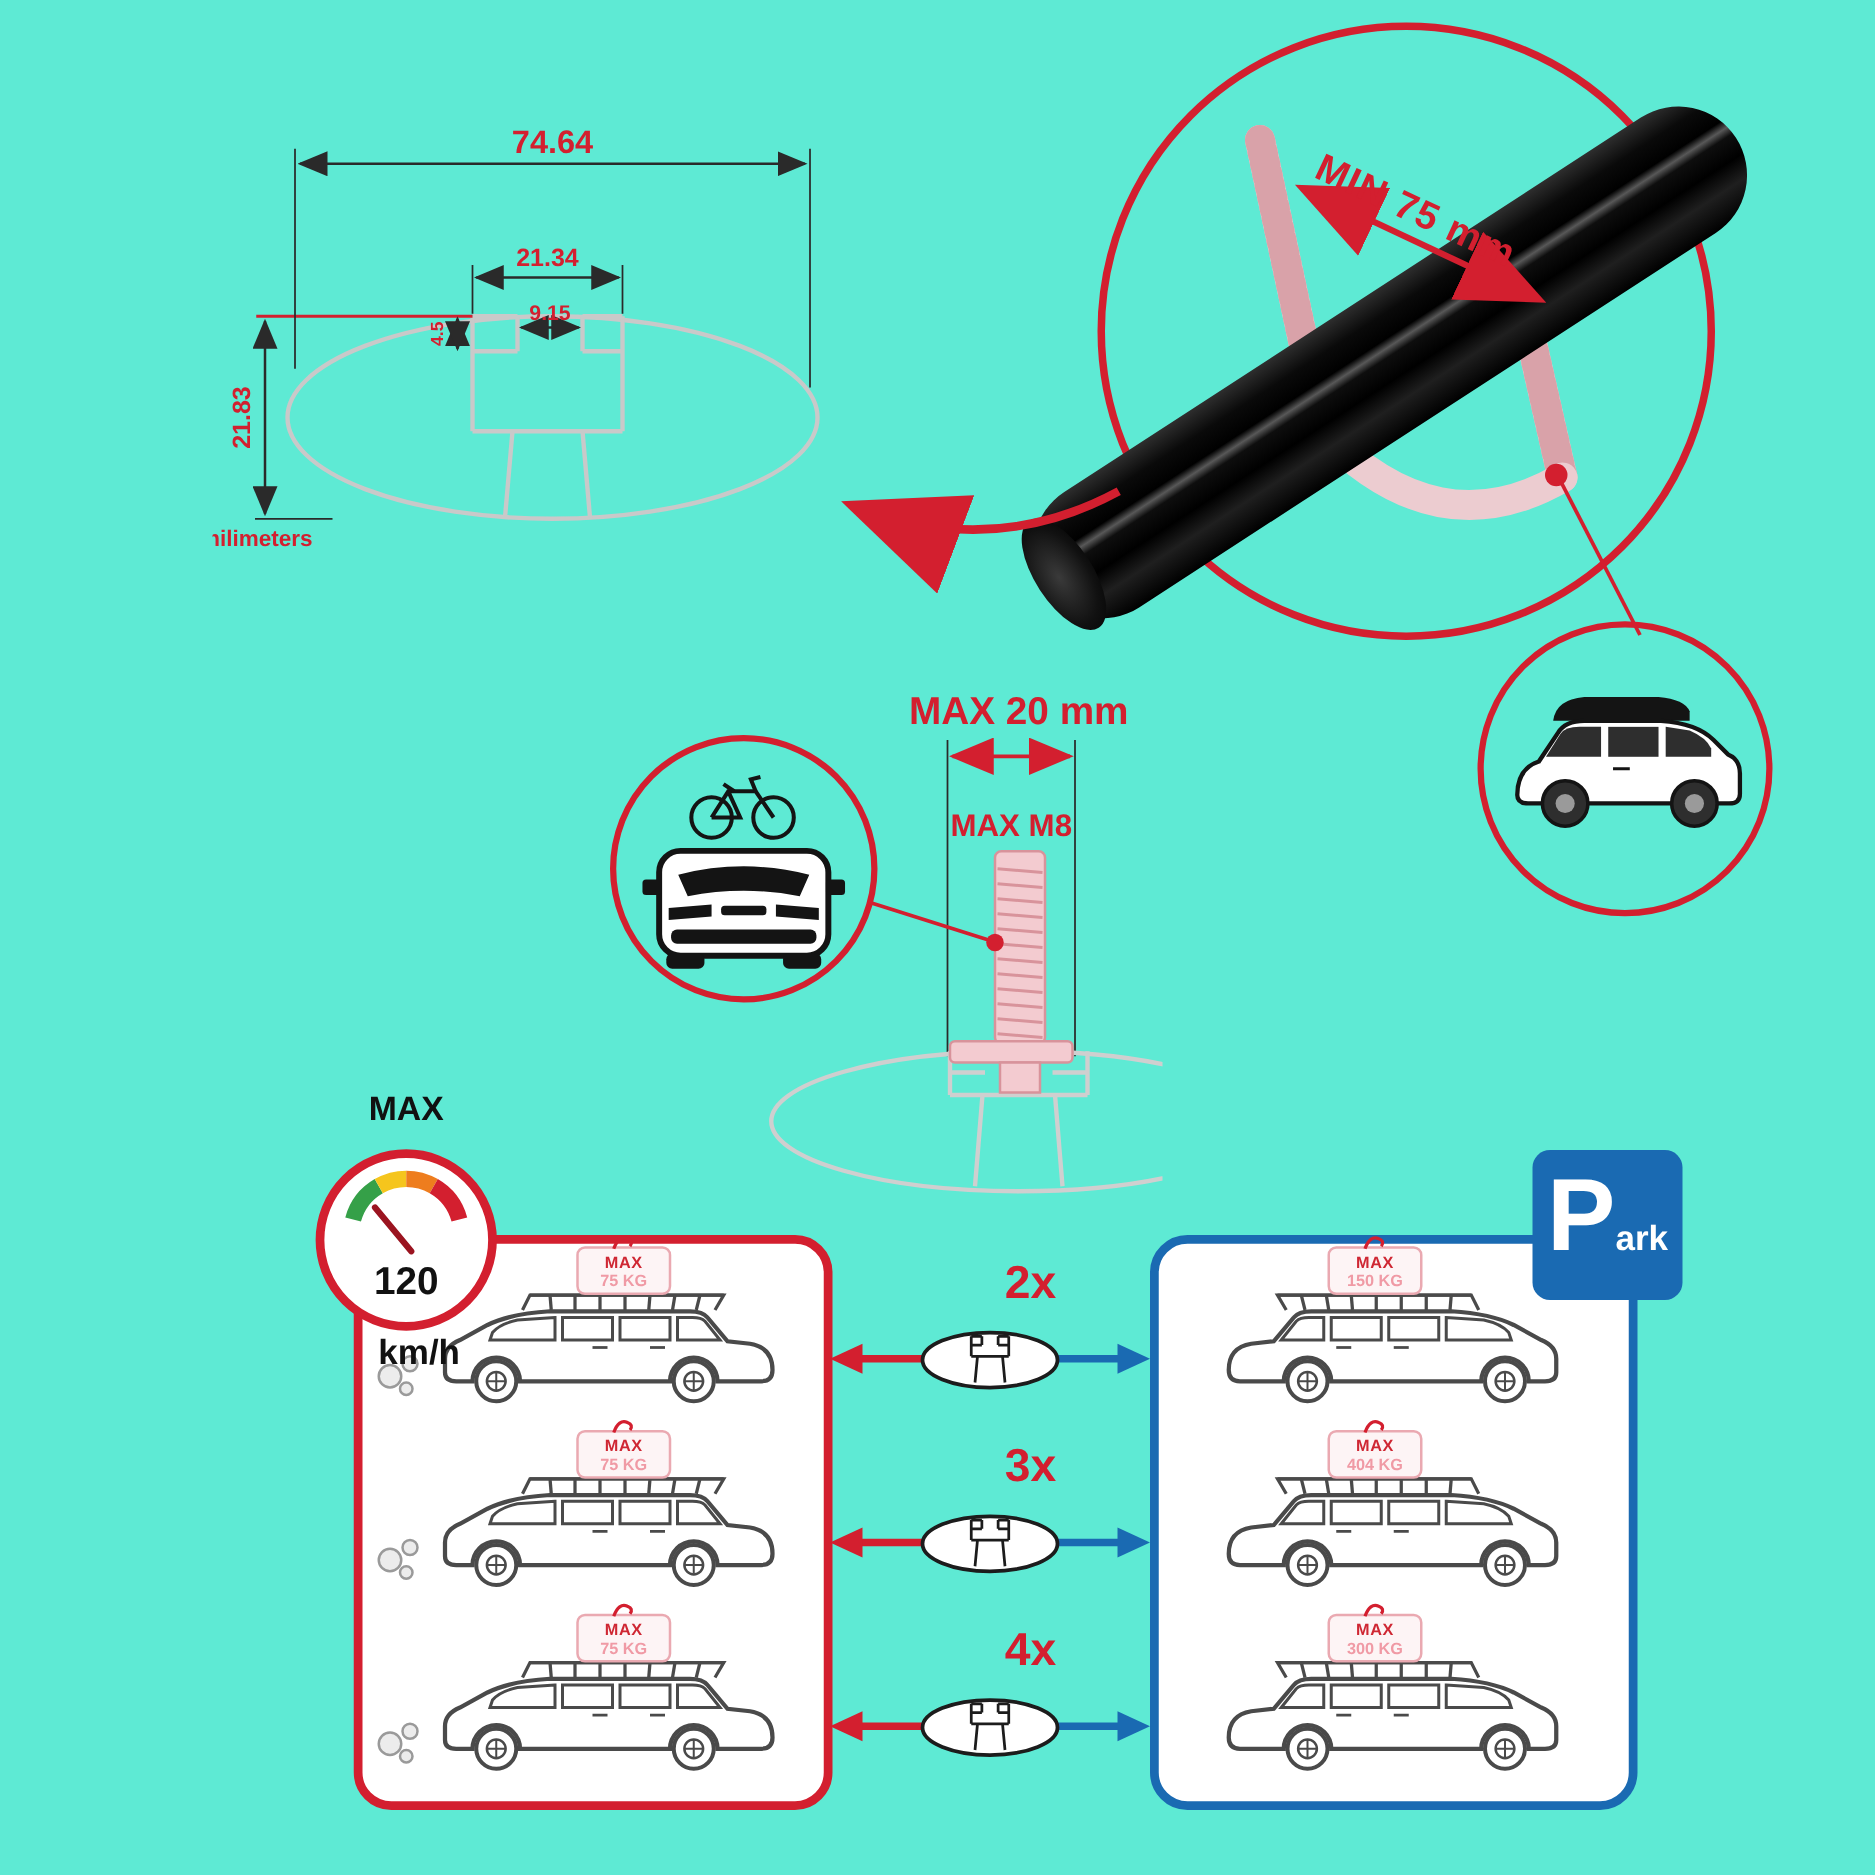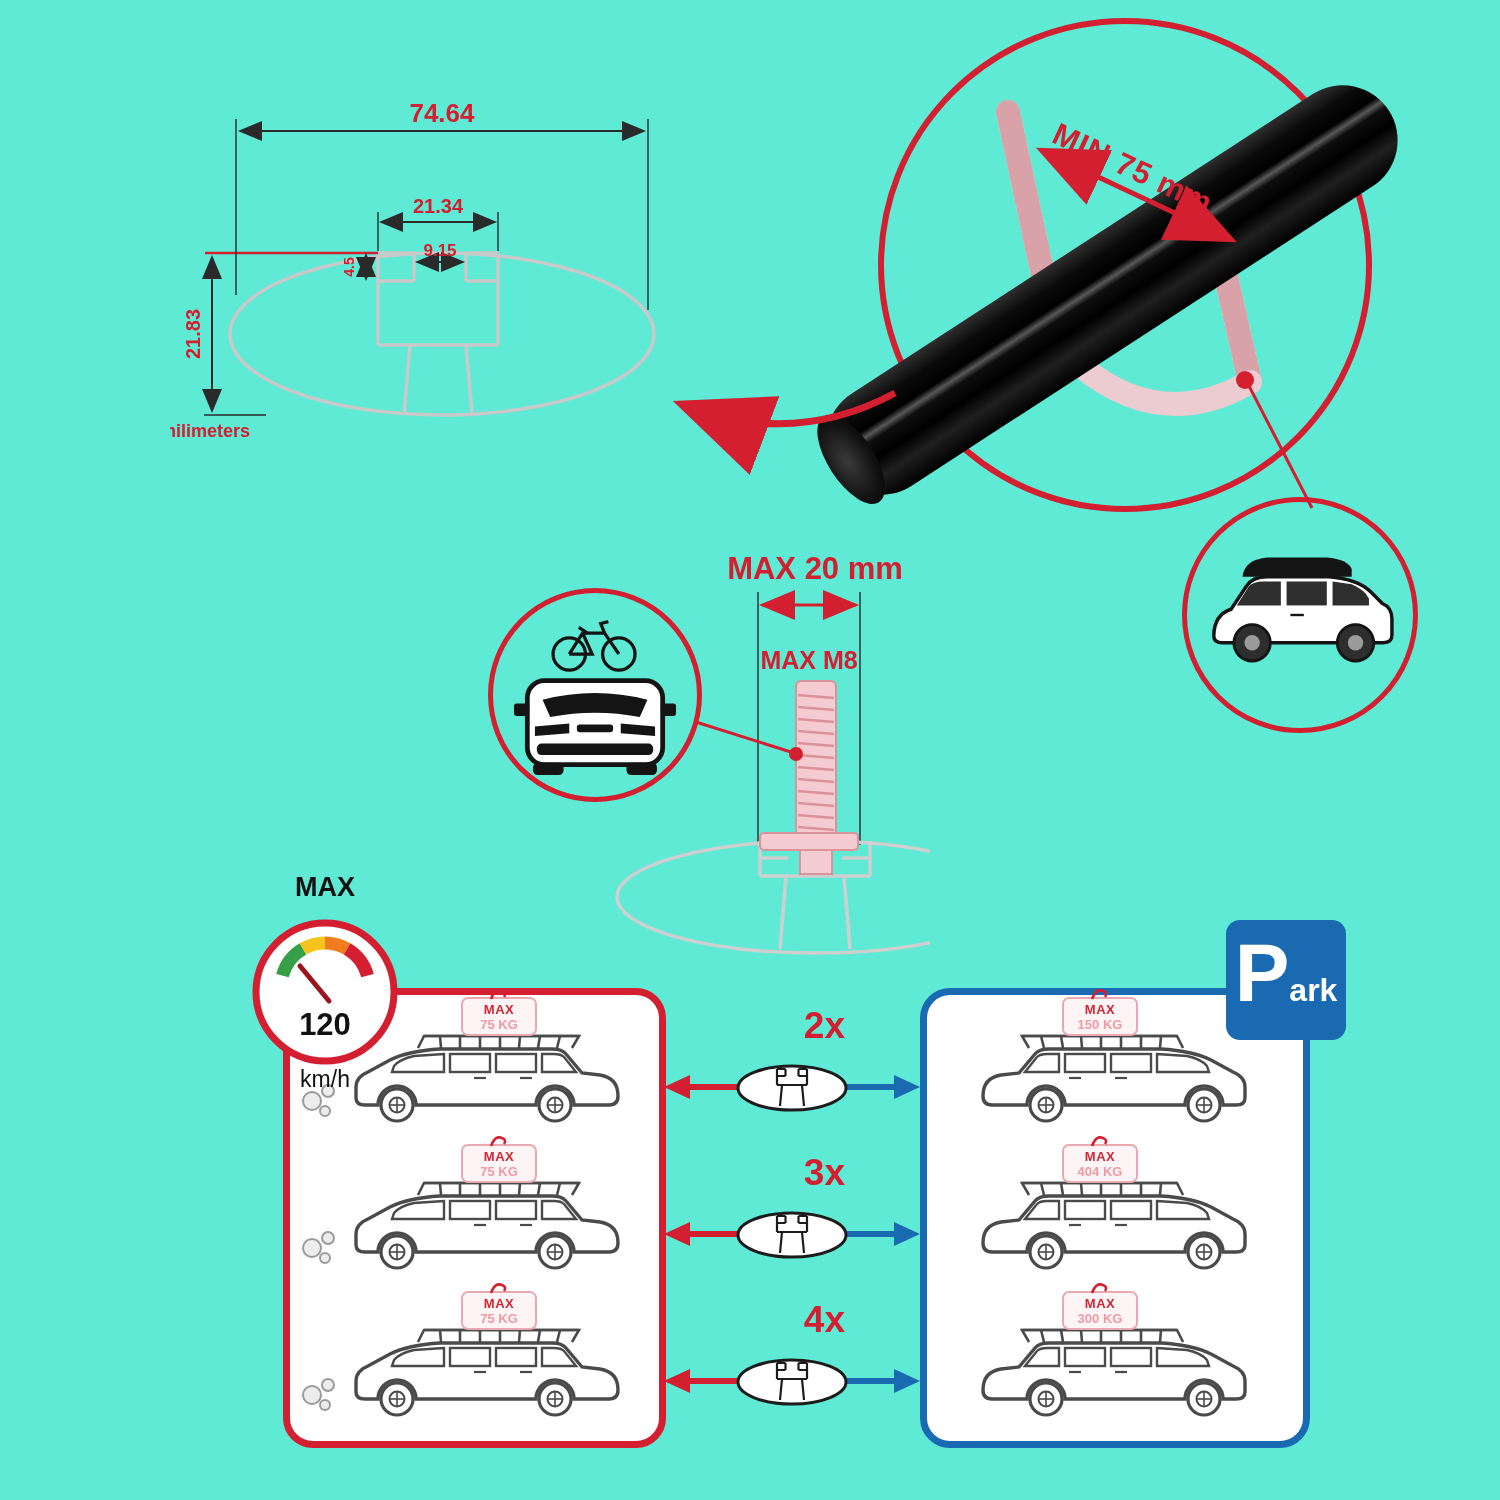--- a/index.html
+++ b/index.html
@@ -33,21 +33,21 @@
 
   
   .bolt-svg{left:470px;top:545px;width:460px;height:415px;z-index:1}
   .red-t{fill:#d31f2f;font-weight:bold;text-anchor:middle}
   .front-circle{left:488px;top:588px;width:214px;height:214px;border:5px solid #d31f2f;border-radius:50%;z-index:2}
 
   
   .gauge-label{left:282px;top:872px;width:86px;text-align:center;font-size:27px;font-weight:bold;color:#111;z-index:6}
   .gauge{left:250px;top:917px;width:150px;height:150px;z-index:6}
   .gauge-value{font-size:31px;font-weight:bold;fill:#111;text-anchor:middle}
-  .gauge-units{left:282px;top:1066px;width:86px;text-align:center;font-size:23px;font-weight:normal;color:#111;z-index:6}
+  .gauge-units{left:282px;top:1066px;width:86px;text-align:right;font-size:28px;font-weight:bold;color:#111;z-index:6}
 
   
   .panel{position:absolute;top:988px;height:460px;background:#fff;border-radius:30px;z-index:1}
   .panel.red{left:283px;width:383px;border:7px solid #d31f2f}
   .panel.blue{left:920px;width:390px;border:7px solid #1a6ab2}
   .car-row{position:absolute;left:8px;width:352px;height:147px}
   .car-svg{position:absolute;left:0;top:12px;width:340px;height:135px}
   .smoke circle{fill:#ececec;stroke:#9a9a9a;stroke-width:2}
   .load-tag{position:absolute;top:-4px;width:76px;background:#fdf4f5;border:2px solid #eaa9b1;border-radius:7px;
     text-align:center;padding:3px 2px 2px;z-index:2}
@@ -55,21 +55,21 @@
   .park-tag{left:127px}
   .tag-max{font-size:13px;font-weight:bold;color:#cf2733;letter-spacing:.5px}
   .tag-val{font-size:13px;font-weight:bold;color:#f09aa5}
   .hook-curl{position:absolute;top:-12px;left:26px;width:22px;height:14px}
   .hook-curl path{stroke:#d31f2f;stroke-width:2.6;fill:none}
 
   
   .park-sign{left:1226px;top:920px;width:120px;height:120px;background:#1a6ab2;border-radius:14px;z-index:4;
     display:flex;align-items:baseline;justify-content:center;padding-top:10px;color:#fff}
   .p-big{font-size:82px;font-weight:bold;line-height:1.05}
-  .p-rest{font-size:32px;font-weight:bold}
+  .p-rest{font-size:28px;font-weight:bold}
 
   
   .mult-label{position:absolute;left:745px;width:100px;text-align:right;font-size:37px;font-weight:bold;color:#d31f2f;z-index:2}
   .mult-arrows{position:absolute;left:662px;width:260px;height:70px;z-index:2}
   .red-ln{stroke:#d31f2f;stroke-width:6}
   .blue-ln{stroke:#1a6ab2;stroke-width:6}
 </style>
 </head>
 <body>
 

